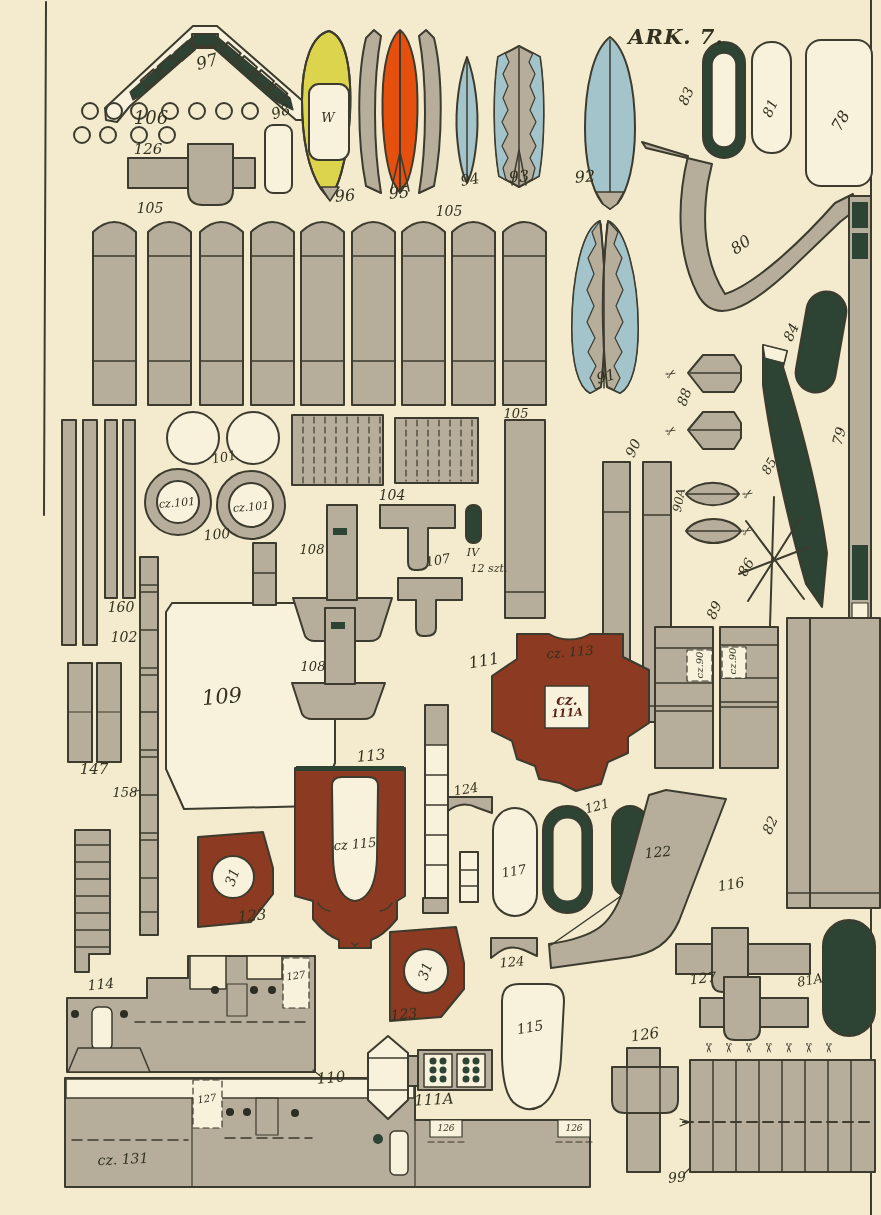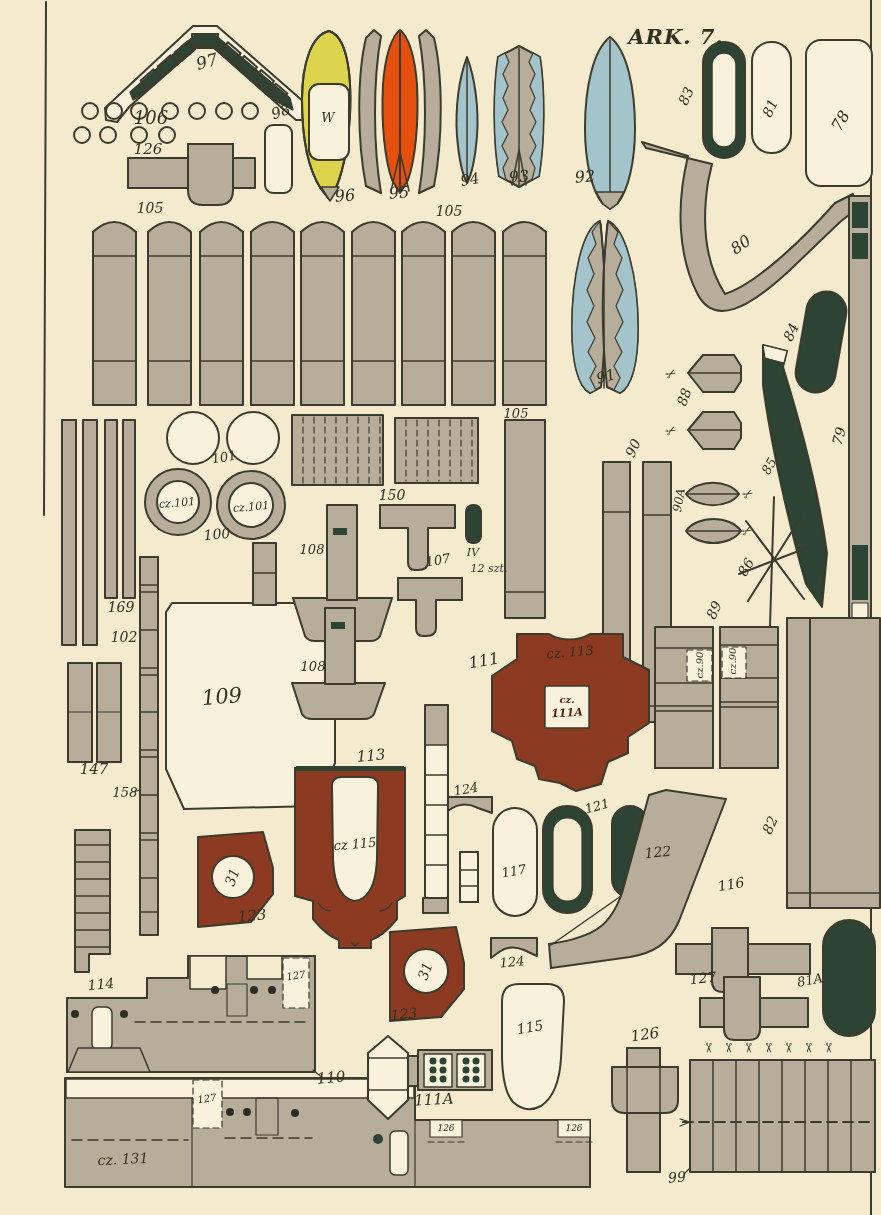--- a/index.html
+++ b/index.html
@@ -438,35 +438,35 @@
       <span class="plabel" style="left: 684px; top: 397px; font-size: 14px; transform: translate(-50%, -50%) rotate(-70deg);">88</span>
       <span class="plabel" style="left: 633px; top: 448px; font-size: 14px; transform: translate(-50%, -50%) rotate(-65deg);">90</span>
       <span class="plabel" style="left: 679px; top: 500px; font-size: 12px; transform: translate(-50%, -50%) rotate(-80deg);">90A</span>
       <span class="plabel" style="left: 769px; top: 466px; font-size: 13px; transform: translate(-50%, -50%) rotate(-60deg);">85</span>
       <span class="plabel" style="left: 746px; top: 567px; font-size: 14px; transform: translate(-50%, -50%) rotate(-60deg);">86</span>
       <span class="plabel" style="left: 714px; top: 610px; font-size: 14px; transform: translate(-50%, -50%) rotate(-65deg);">89</span>
       <span class="plabel" style="left: 224px; top: 457px; font-size: 13px; transform: translate(-50%, -50%) rotate(-10deg);">101</span>
       <span class="plabel" style="left: 177px; top: 503px; font-size: 11px; transform: translate(-50%, -50%) rotate(-5deg);">cz.101</span>
       <span class="plabel" style="left: 251px; top: 507px; font-size: 11px; transform: translate(-50%, -50%) rotate(-5deg);">cz.101</span>
       <span class="plabel" style="left: 217px; top: 534px; font-size: 14px; transform: translate(-50%, -50%) rotate(-5deg);">100</span>
-      <span class="plabel" style="left: 392px; top: 495px; font-size: 14px; transform: translate(-50%, -50%) rotate(0deg);">150</span>
+      <span class="plabel" style="left: 392px; top: 495px; font-size: 14px; transform: translate(-50%, -50%) rotate(0deg);">104</span>
       <span class="plabel" style="left: 516px; top: 413px; font-size: 13px; transform: translate(-50%, -50%) rotate(0deg);">105</span>
       <span class="plabel" style="left: 312px; top: 549px; font-size: 13px; transform: translate(-50%, -50%) rotate(0deg);">108</span>
       <span class="plabel" style="left: 438px; top: 560px; font-size: 13px; transform: translate(-50%, -50%) rotate(-10deg);">107</span>
       <span class="plabel" style="left: 473px; top: 552px; font-size: 11px; transform: translate(-50%, -50%) rotate(0deg);">IV</span>
       <span class="plabel" style="left: 480px; top: 568px; font-size: 11px; transform: translate(-50%, -50%) rotate(0deg); margin-left: 9px;">12 szt.</span>
-      <span class="plabel" style="left: 121px; top: 607px; font-size: 14px; transform: translate(-50%, -50%) rotate(0deg);">169</span>
+      <span class="plabel" style="left: 121px; top: 607px; font-size: 14px; transform: translate(-50%, -50%) rotate(0deg);">160</span>
       <span class="plabel" style="left: 124px; top: 637px; font-size: 14px; transform: translate(-50%, -50%) rotate(0deg);">102</span>
       <span class="plabel" style="left: 222px; top: 697px; font-size: 21px; transform: translate(-50%, -50%) rotate(-5deg);">109</span>
       <span class="plabel" style="left: 313px; top: 666px; font-size: 13px; transform: translate(-50%, -50%) rotate(0deg);">108</span>
       <span class="plabel" style="left: 94px; top: 769px; font-size: 15px; transform: translate(-50%, -50%) rotate(0deg);">147</span>
       <span class="plabel" style="left: 125px; top: 792px; font-size: 13px; transform: translate(-50%, -50%) rotate(0deg);">158</span>
       <span class="plabel" style="left: 484px; top: 661px; font-size: 16px; transform: translate(-50%, -50%) rotate(-10deg);">111</span>
       <span class="plabel" style="left: 570px; top: 652px; font-size: 13px; transform: translate(-50%, -50%) rotate(-5deg);">cz. 113</span>
-      <span class="plabel" style="left: 567px; top: 700px; font-size: 10px; color: rgb(90, 33, 20); font-weight: bold; transform: translate(-50%, -50%) rotate(0deg);">cz.</span>
+      <span class="plabel" style="left: 567px; top: 700px; font-size: 14px; color: rgb(90, 33, 20); font-weight: bold; transform: translate(-50%, -50%) rotate(0deg);">cz.</span>
       <span class="plabel" style="left: 567px; top: 713px; font-size: 11px; color: rgb(90, 33, 20); font-weight: bold; transform: translate(-50%, -50%) rotate(-3deg);">111A</span>
       <span class="plabel" style="left: 597px; top: 806px; font-size: 13px; transform: translate(-50%, -50%) rotate(-15deg);">121</span>
       <span class="plabel" style="left: 700px; top: 665px; font-size: 10px; transform: translate(-50%, -50%) rotate(-90deg);">cz.90</span>
       <span class="plabel" style="left: 733px; top: 661px; font-size: 10px; transform: translate(-50%, -50%) rotate(-90deg);">cz.90</span>
       <span class="plabel" style="left: 371px; top: 756px; font-size: 15px; transform: translate(-50%, -50%) rotate(-5deg);">113</span>
       <span class="plabel" style="left: 355px; top: 844px; font-size: 13px; transform: translate(-50%, -50%) rotate(-5deg);">cz 115</span>
       <span class="plabel" style="left: 466px; top: 789px; font-size: 13px; transform: translate(-50%, -50%) rotate(-10deg);">124</span>
       <span class="plabel" style="left: 514px; top: 871px; font-size: 13px; transform: translate(-50%, -50%) rotate(-10deg);">117</span>
       <span class="plabel" style="left: 512px; top: 962px; font-size: 13px; transform: translate(-50%, -50%) rotate(-5deg);">124</span>
       <span class="plabel" style="left: 658px; top: 852px; font-size: 14px; transform: translate(-50%, -50%) rotate(-5deg);">122</span>

